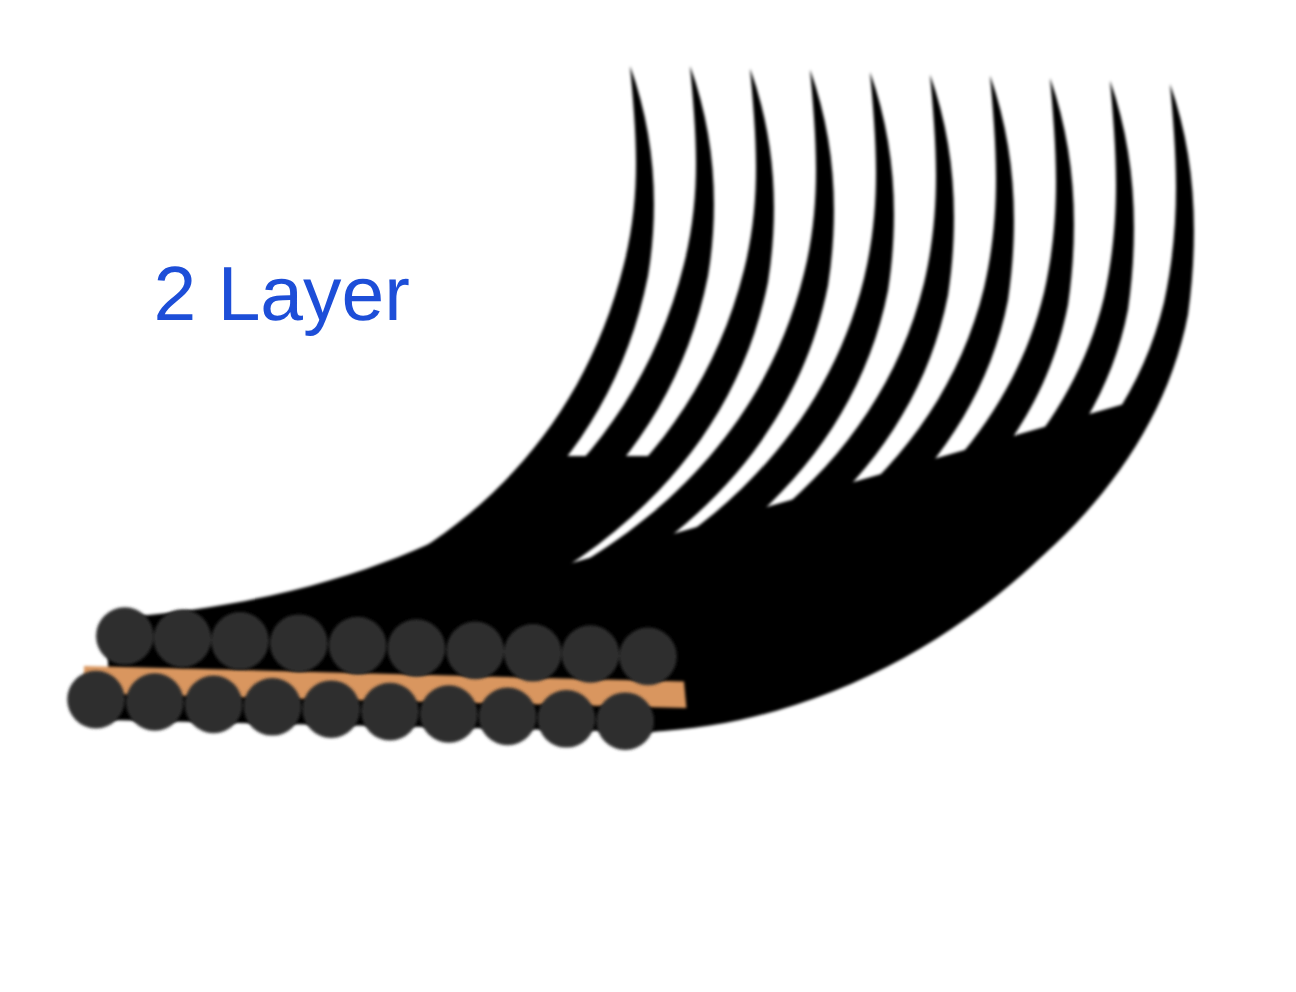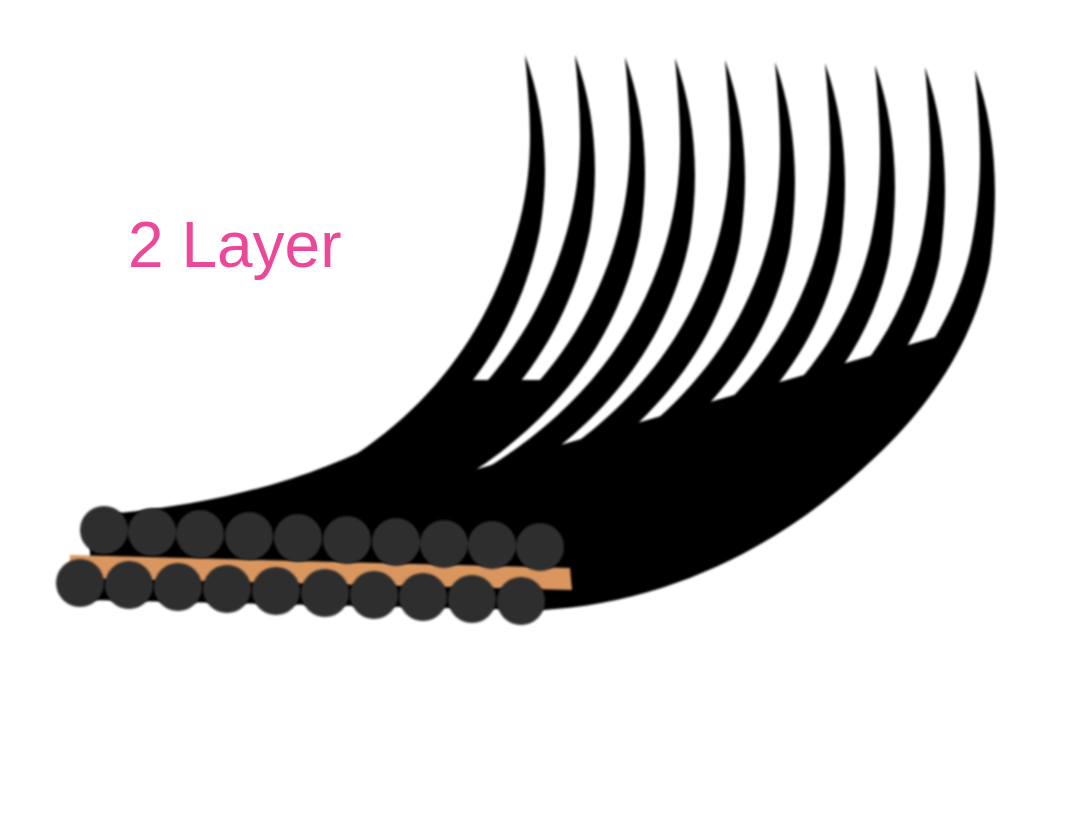--- a/index.html
+++ b/index.html
@@ -1,20 +1,20 @@
 <!DOCTYPE html>
 <html><head>
   <meta charset="utf-8">
   <style>
     html, body { margin: 0; padding: 0; background: #ffffff; }
     body { width: 1080px; height: 827px; position: relative; overflow: hidden; }
     .title {
       position: absolute; left: 128px; top: 208px;
       font-family: "Liberation Sans", sans-serif;
-      font-size: 64px; color: #ec4899; letter-spacing: 0px;
+      font-size: 64px; color: #1d4ed8; letter-spacing: 0px;
     }
     svg.art { position: absolute; left: 0; top: 0; }
   </style>
 </head>
 <body>
 
 <div class="title">2 Layer</div>
 
 <svg class="art" width="1080" height="827" viewBox="0 0 1080 827">
   <defs>

